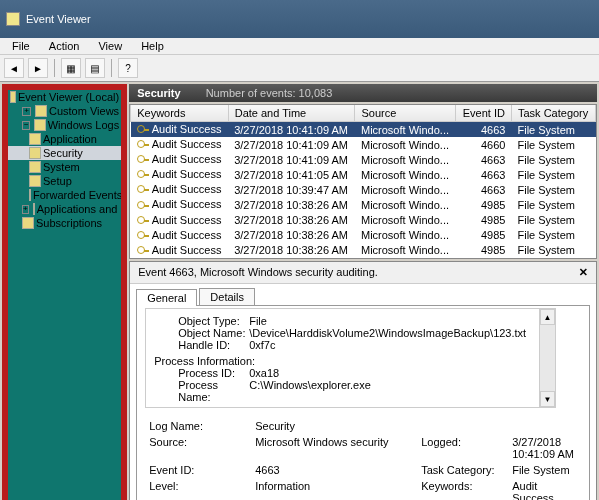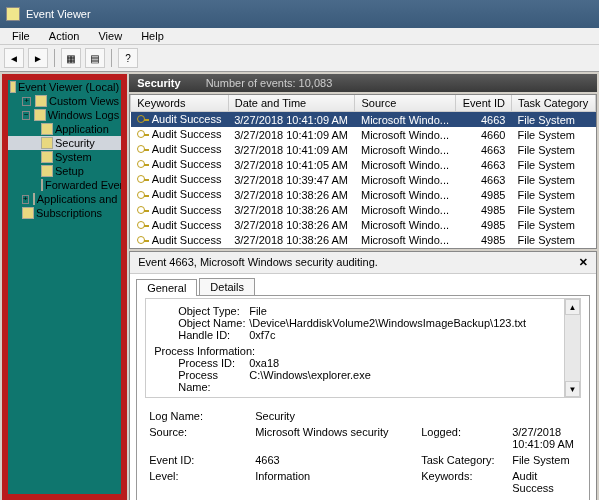--- a/index.html
+++ b/index.html
@@ -1,50 +1,50 @@
 <!DOCTYPE html>
 <html><head>
 <meta charset="utf-8">
 <style>
 * { margin: 0; padding: 0; box-sizing: border-box; font-family: "Segoe UI", Tahoma, sans-serif; font-size: 11px; }
 body { background: #d4d0c8; width: 599px; height: 500px; overflow: hidden; }
-.titlebar { background: linear-gradient(#4a6a8a, #3a5a7a); color: white; padding: 3px 6px; display: flex; align-items: center; gap: 6px; height: 28px; }
+.titlebar { background: linear-gradient(#4a6a8a, #3a5a7a); color: white; padding: 3px 6px; display: flex; align-items: center; gap: 6px; height: 38px; }
 .titlebar-icon { width: 14px; height: 14px; background: #f0e68c; border: 1px solid #888; }
 .menubar { background: #f0f0f0; padding: 2px 4px; border-bottom: 1px solid #ccc; }
 .menubar span { padding: 2px 8px; cursor: default; }
 .toolbar { background: #f0f0f0; padding: 3px 4px; border-bottom: 1px solid #999; display: flex; gap: 4px; align-items: center; }
 .toolbtn { width: 20px; height: 20px; border: 1px solid #ccc; background: #f8f8f8; display: flex; align-items: center; justify-content: center; font-size: 10px; }
 .toolsep { width: 1px; height: 18px; background: #aaa; margin: 0 2px; }
 .main { display: flex; height: calc(500px - 22px - 22px - 26px); }
 .tree { width: 138px; background: #0f766e; border: 6px solid #b91c1c; margin: 2px; overflow: auto; }
 .tree-item { padding: 1px 2px; white-space: nowrap; display: flex; align-items: center; gap: 2px; }
 .tree-item.selected { background: #d0d5dc; }
 .tree-indent1 { padding-left: 14px; }
-.tree-indent2 { padding-left: 33px; }
+.tree-indent2 { padding-left: 21px; }
 .expand { width: 9px; height: 9px; border: 1px solid #888; display: inline-flex; align-items: center; justify-content: center; font-size: 8px; line-height: 1; margin-right: 2px; }
 .node-icon { width: 12px; height: 12px; background: #e8d880; border: 1px solid #aa9; display: inline-block; }
 .right { flex: 1; margin: 2px 2px 2px 0; display: flex; flex-direction: column; gap: 2px; }
 .paneheader { background: linear-gradient(#5a5a5a, #3a3a3a); color: white; padding: 3px 8px; }
 .paneheader .count { color: #ccc; margin-left: 22px; }
 .grid { background: white; border: 1px solid #888; flex: 0 0 155px; overflow: auto; }
 .grid table { width: 100%; border-collapse: collapse; }
 .grid th { background: linear-gradient(#f8f8f8, #e8e8e8); border: 1px solid #ccc; border-top: none; text-align: left; padding: 2px 6px; font-weight: normal; position: sticky; top: 0; }
 .grid td { padding: 1px 6px; white-space: nowrap; }
 .grid tr.selected { background: #2a4a7a; color: white; }
 .key-icon { width: 12px; height: 12px; display: inline-block; margin-right: 3px; vertical-align: middle; position: relative; }
 .key-icon::before { content: ""; width: 6px; height: 6px; border: 1.5px solid #c0a020; border-radius: 50%; position: absolute; top: 1px; left: 0; }
 .key-icon::after { content: ""; width: 5px; height: 2px; background: #c0a020; position: absolute; top: 5px; left: 7px; }
 .preview { background: white; border: 1px solid #888; flex: 1; display: flex; flex-direction: column; }
 .preview-head { background: #f0f0f0; border-bottom: 1px solid #ccc; padding: 4px 8px; display: flex; justify-content: space-between; }
 .close-x { font-weight: bold; cursor: default; }
 .tabs { display: flex; padding: 4px 6px 0 6px; }
 .tab { border: 1px solid #999; border-bottom: none; padding: 2px 10px; background: #f8f8f8; margin-right: 2px; }
 .tab.active { background: white; position: relative; top: 1px; }
 .tabcontent { border: 1px solid #999; margin: 0 6px 6px 6px; flex: 1; overflow: auto; padding: 2px; }
-.infobox { border: 1px solid #ccc; margin: 0 6px 6px 6px; padding: 6px 8px; height: 100px; overflow: auto; position: relative; }
+.infobox { border: 1px solid #ccc; margin: 0 31px 6px 6px; padding: 6px 8px; height: 100px; overflow: auto; position: relative; }
 .info-scroll { position: absolute; right: 0; top: 0; width: 16px; height: 100%; background: #e8e8e8; border-left: 1px solid #ccc; }
 .info-scroll .arr { height: 16px; display: flex; align-items: center; justify-content: center; font-size: 8px; background: #f0f0f0; border: 1px solid #ccc; }
 .kv { display: flex; }
 .kv .k { width: 95px; }
 .section-title { margin-top: 4px; }
 .metagrid { display: grid; grid-template-columns: 100px 160px 85px auto; gap: 4px 6px; padding: 6px 10px; }
 .metagrid .full { grid-column: 2 / span 3; }
 </style>
 </head>
 <body>

